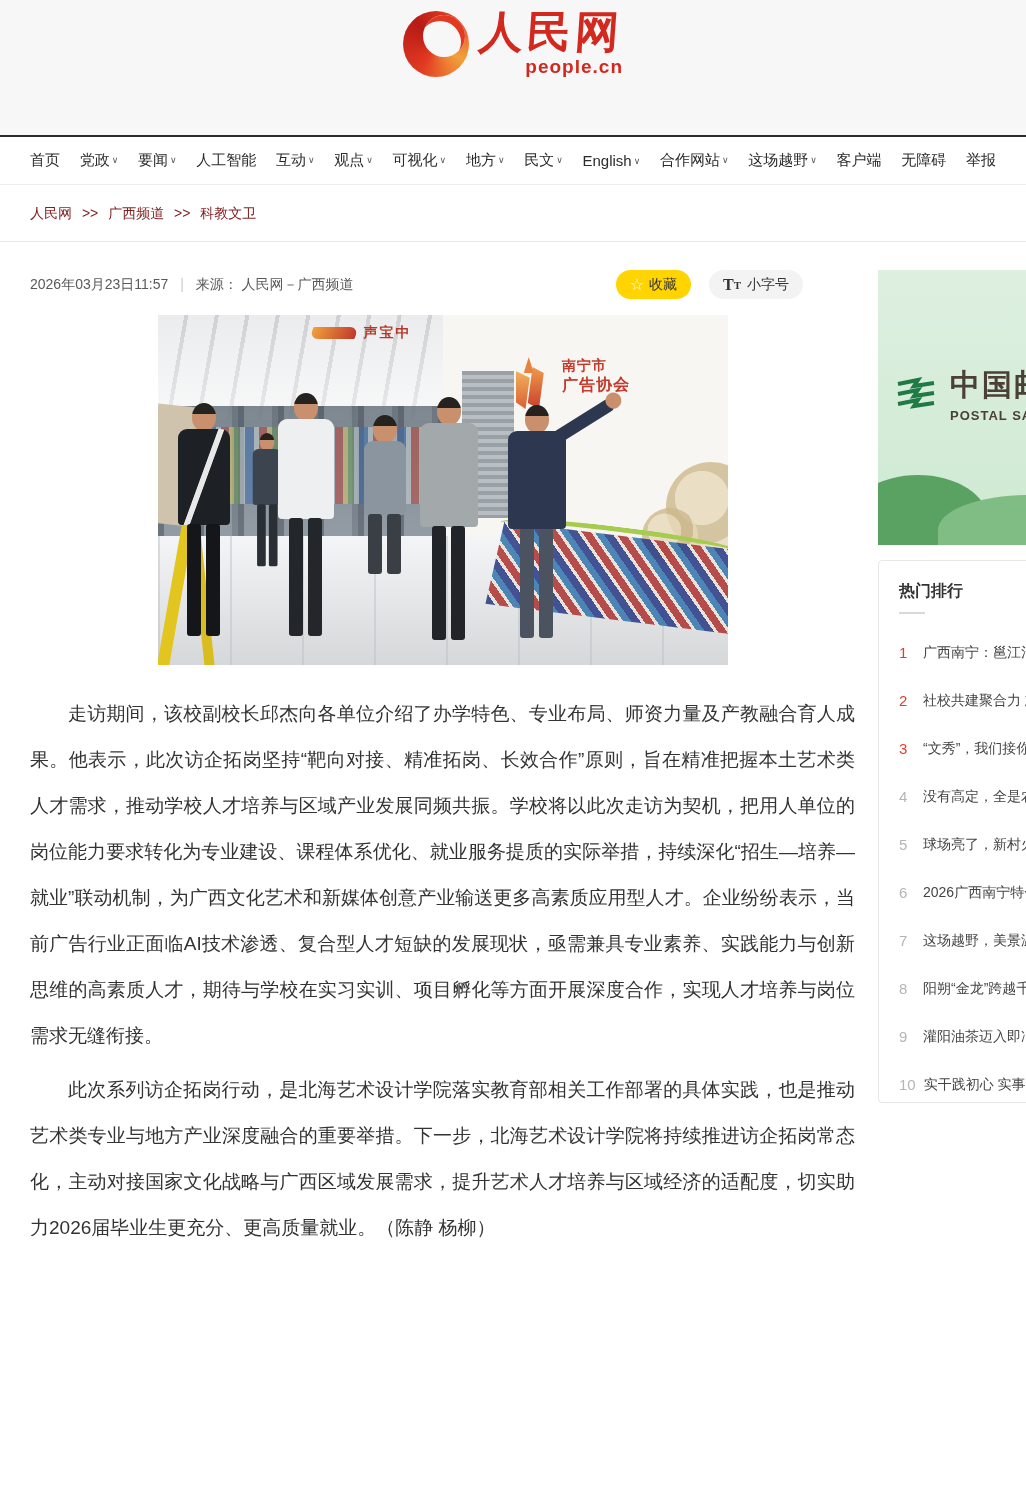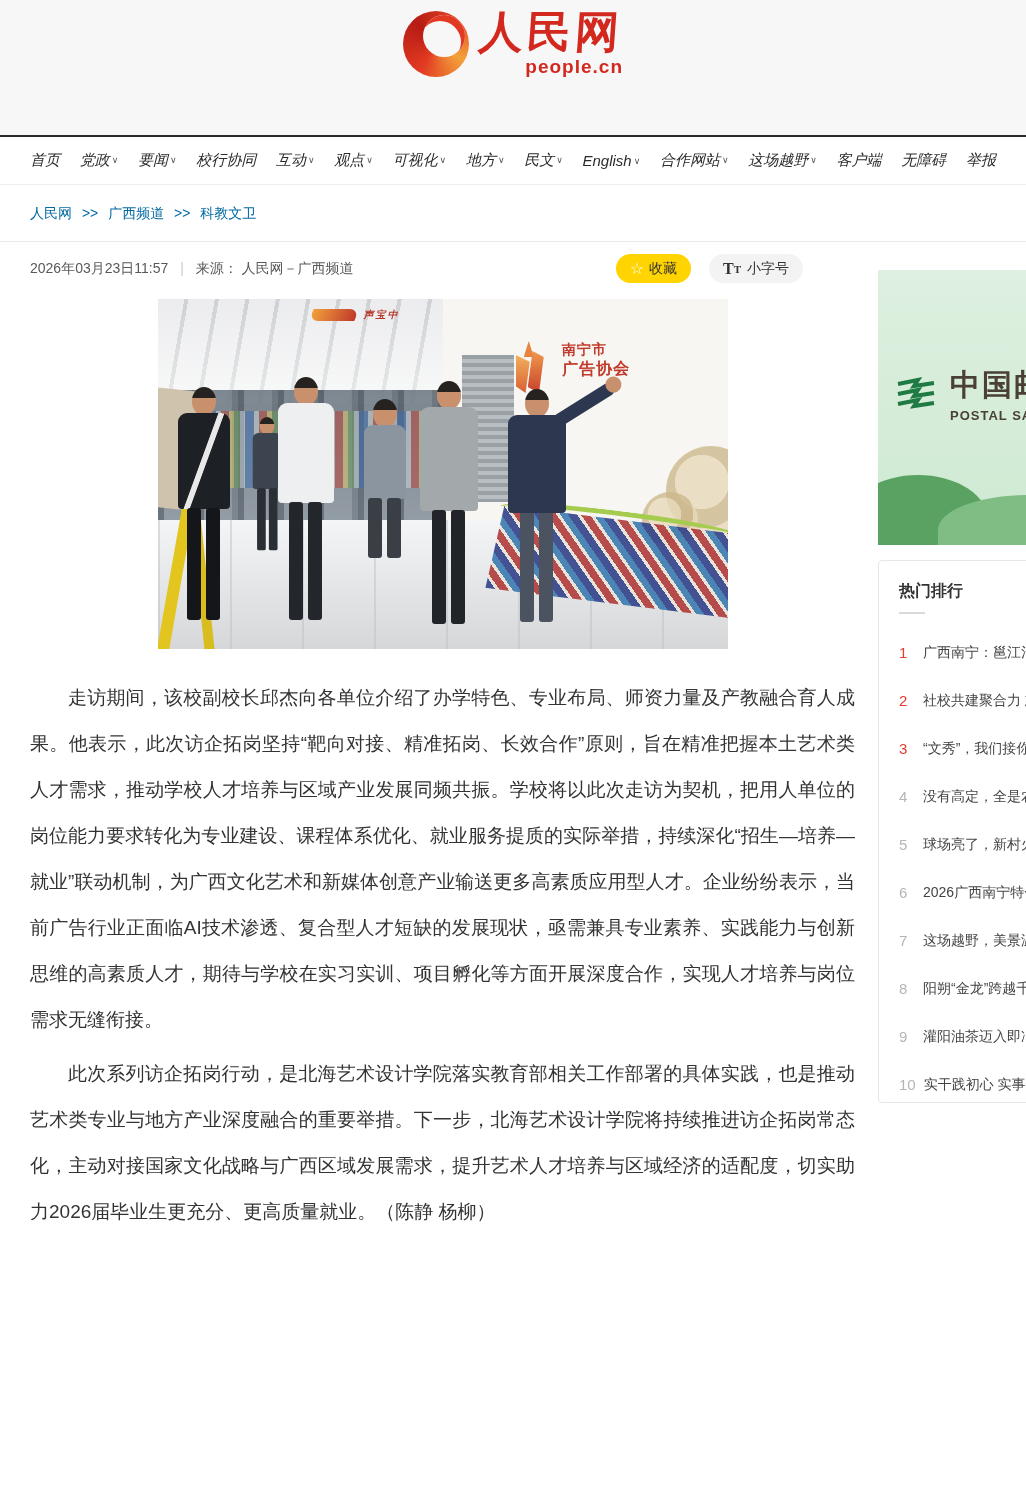--- a/index.html
+++ b/index.html
@@ -16,34 +16,34 @@
     background:conic-gradient(from 210deg,#e23a22,#b61b15 30%,#e84b26 55%,#f2a23a 75%,#e23a22);
   }
   .logo-swirl::after { content:""; position:absolute; left:20px; top:4px; width:42px; height:42px;
     border-radius:50%; background:#f7f7f8; box-shadow:-4px 6px 0 0 #e23a22 inset; }
   .logo-txt { display:flex; flex-direction:column; align-items:flex-end; }
   .logo-cn { color:#d2281e; font-size:44px; font-weight:700; letter-spacing:4px; transform:skewX(-4deg); line-height:1; }
   .logo-en { color:#d2281e; font-size:19px; font-weight:700; letter-spacing:1px; margin-top:2px; }
   
   .nav { height:50px; background:#fff; border-top:2px solid #2b2b2b; border-bottom:1px solid #ededed;
     display:flex; align-items:center; justify-content:space-between; padding:0 30px; }
-  .nav-item { font-size:15px; color:#2b2b2b; white-space:nowrap; cursor:pointer;font-style:italic; }
+  .nav-item { font-size:15px; color:#2b2b2b; white-space:nowrap; cursor:pointer; }
   .chev { font-size:9px; color:#555; margin-left:2px; vertical-align:2px; }
   
-  .crumb { padding:20px 4px 18px 30px; font-size:14px; color:#0369a1; }
+  .crumb { padding:20px 4px 18px 30px; font-size:14px; color:#7f1d1d; }
   .crumb span { margin-right:6px; }
   .divider { height:1px; background:#e9e9e9; }
   
   .content { display:flex; align-items:flex-start; }
   .main { width:825px; margin-left:30px; flex-shrink:0; }
   .aside { width:320px; margin-left:23px; margin-top:28px; flex-shrink:0; }
   
   .a-title { font-size:30px; font-weight:700; color:#333; letter-spacing:1px; margin-top:42px; }
   .a-sub { font-size:17px; color:#999; margin-top:18px; }
-  .meta-row { display:flex; justify-content:space-between; align-items:center; margin-top:12px; }
+  .meta-row { display:flex; justify-content:space-between; align-items:center; margin-top:28px; }
   .meta-left { font-size:14px; color:#595959; }
   .meta-left .pipe { color:#ccc; margin:0 8px; }
   .meta-btns { display:flex; gap:18px; padding-right:52px; }
   .btn-pill { height:29px; border-radius:15px; display:flex; align-items:center; padding:0 14px;
     font-size:14px; color:#333; cursor:pointer; border:none; }
   .btn-collect { background:#ffd400; }
   .btn-collect .star { color:#fff; font-size:16px; margin-right:5px; }
   .btn-font { background:#f3f3f3; }
   .btn-font .tt-big { font-family:"Liberation Serif",serif; font-weight:700; font-size:16px; }
   .btn-font .tt-small { font-family:"Liberation Serif",serif; font-weight:700; font-size:11px; margin-right:6px; }
@@ -60,21 +60,21 @@
     background:repeating-linear-gradient(90deg,#3f6fae 0 9px,#c9d2d8 9px 14px,#b8433a 14px 22px,#d9c86a 22px 27px,#6b9c5a 27px 33px,#c9d2d8 33px 38px); opacity:.55; }
   .ph-shutter { position:absolute; left:53.5%; top:16%; width:9%; height:42%;
     background:repeating-linear-gradient(#99a0a6 0 4px,#b9bec3 4px 8px); }
   .ph-floor { position:absolute; left:0; bottom:0; width:100%; height:37%;
     background:
       repeating-linear-gradient(90deg,rgba(190,194,198,.5) 0 2px,transparent 2px 72px),
       linear-gradient(#f4f5f6,#d5d7d9); }
   .ph-banner { position:absolute; left:27%; top:2.5%; display:flex; align-items:center; gap:6px; }
   .ph-banner .swoosh { width:46px; height:12px; border-radius:0 10px 0 10px;
     background:linear-gradient(90deg,#f0a03c,#c0392b); transform:skewX(-25deg); }
-  .ph-banner .btxt { font-size:10px; color:#b63a2c; font-weight:700; letter-spacing:2px;font-style:italic; }
+  .ph-banner .btxt { font-size:14px; color:#b63a2c; font-weight:700; letter-spacing:2px; }
   .easel-board { position:absolute; left:-6px; top:26%; width:52px; height:34%; background:#cfc3ae; transform:rotate(6deg); }
   .easel-leg1 { position:absolute; left:14px; top:48%; width:12px; height:56%; background:#e3c520; transform:rotate(10deg); }
   .easel-leg2 { position:absolute; left:38px; top:50%; width:10px; height:54%; background:#d9bd1e; transform:rotate(-6deg); }
   .wall-logo { position:absolute; left:62.5%; top:12%; display:flex; gap:8px; align-items:flex-start; }
   .wl-mark { position:relative; width:40px; height:52px; }
   .wl-mark i { position:absolute; display:block; }
   .wl-mark .m1 { left:2px; top:14px; width:14px; height:38px; background:linear-gradient(#f2b15e,#d95f33); clip-path:polygon(0 0,100% 18%,70% 100%,0 82%); }
   .wl-mark .m2 { left:14px; top:10px; width:16px; height:42px; background:linear-gradient(#ef9a4d,#c8402c); clip-path:polygon(30% 0,100% 14%,70% 100%,0 86%); }
   .wl-mark .m3 { left:10px; top:0; width:10px; height:16px; background:#e8823f; clip-path:polygon(50% 0,100% 100%,0 100%); }
   .wl-text { color:#c13a2b; font-weight:700; line-height:1.25; transform:rotate(-1deg); }
@@ -146,21 +146,21 @@
         <div class="logo-cn">人民网</div>
         <div class="logo-en">people.cn</div>
       </div>
     </div>
   </div>
 
   <div class="nav">
     <span class="nav-item"><span>首页</span></span>
     <span class="nav-item"><span>党政</span><span class="chev">∨</span></span>
     <span class="nav-item"><span>要闻</span><span class="chev">∨</span></span>
-    <span class="nav-item"><span>校行协同</span></span>
+    <span class="nav-item"><span>人工智能</span></span>
     <span class="nav-item"><span>互动</span><span class="chev">∨</span></span>
     <span class="nav-item"><span>观点</span><span class="chev">∨</span></span>
     <span class="nav-item"><span>可视化</span><span class="chev">∨</span></span>
     <span class="nav-item"><span>地方</span><span class="chev">∨</span></span>
     <span class="nav-item"><span>民文</span><span class="chev">∨</span></span>
     <span class="nav-item"><span>English</span><span class="chev">∨</span></span>
     <span class="nav-item"><span>合作网站</span><span class="chev">∨</span></span>
     <span class="nav-item"><span>这场越野</span><span class="chev">∨</span></span>
     <span class="nav-item"><span>客户端</span></span>
     <span class="nav-item"><span>无障碍</span></span>

